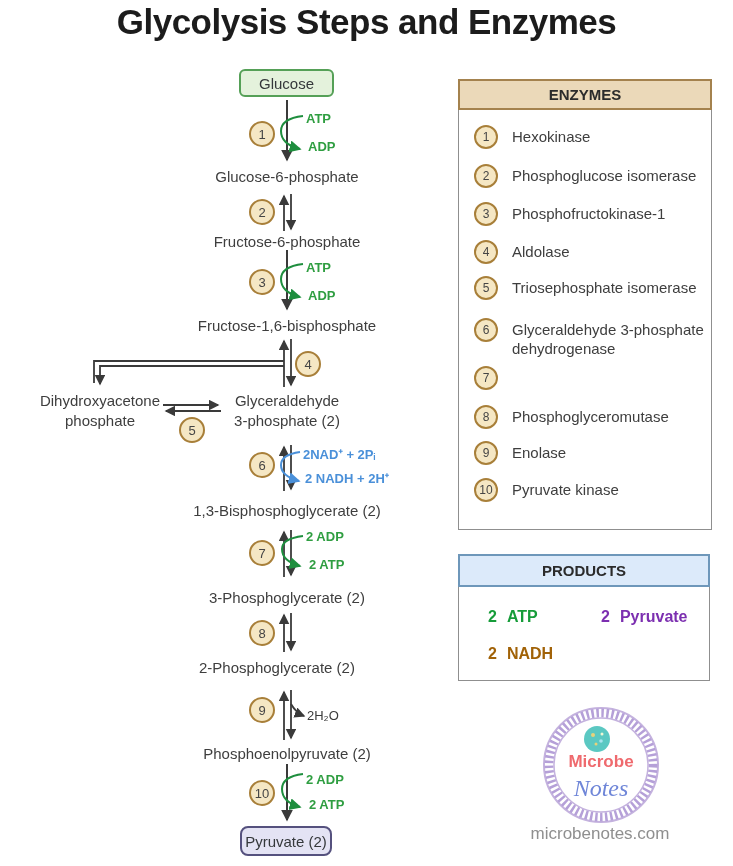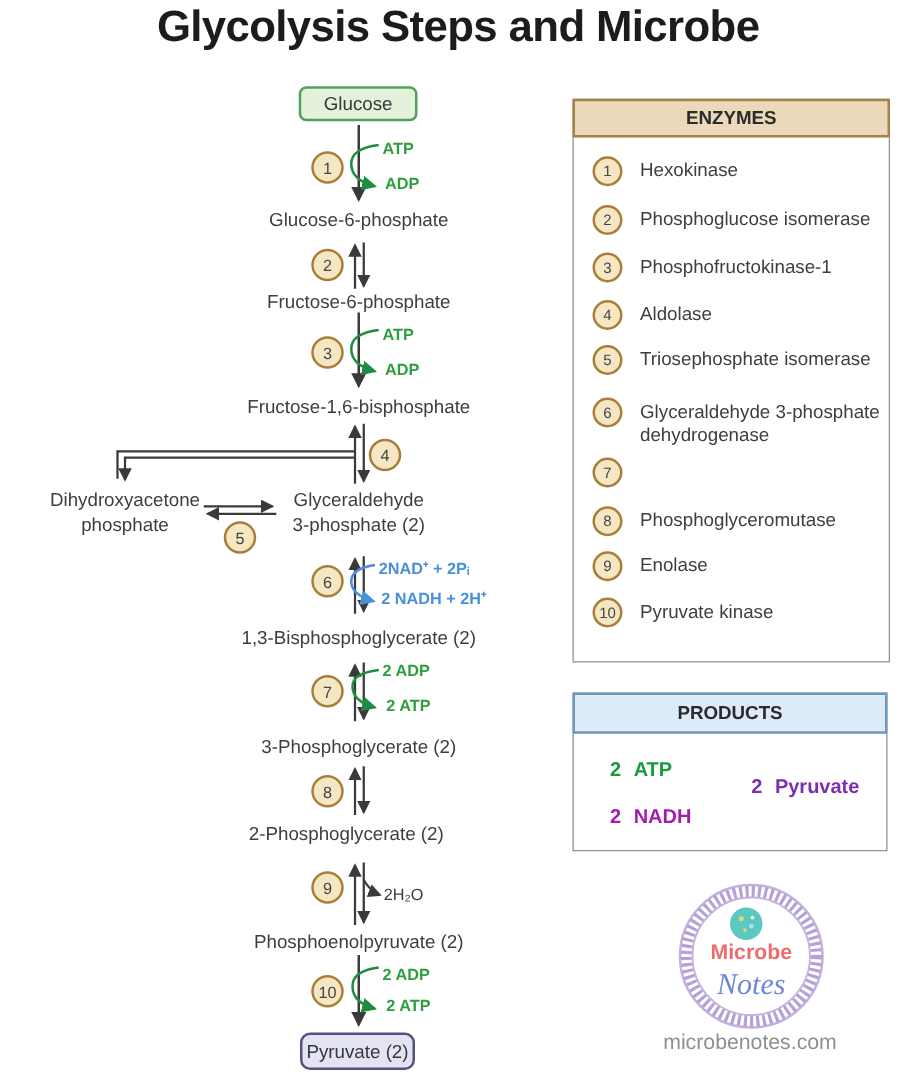--- a/index.html
+++ b/index.html
@@ -26,32 +26,32 @@
                 font-size:15px;font-weight:700;color:#2b2b2b;}
   .enz-header{background:#ebd9b9;border:2px solid #a4824e;}
   .prod-header{background:#dceafa;border:2px solid #6e97ba;}
   .enz-row{position:absolute;display:flex;align-items:flex-start;}
   .enz-row .step-circle{position:static;flex:0 0 auto;width:24px;height:24px;font-size:12px;margin-right:14px;}
   .enz-label{font-size:15px;color:#3e3e3e;line-height:19px;padding-top:2px;max-width:196px;}
   .prod-item{position:absolute;font-size:16px;font-weight:700;white-space:nowrap;}
   .prod-item .qty{margin-right:10px;}
   .prod-green{color:#169c39}
   .prod-purple{color:#7c2fb0}
-  .prod-blue{color:#a21caf}
+  .prod-blue{color:#a16207}
   .logo-text{position:absolute;text-align:center;}
   #logo-microbe{font-size:17px;font-weight:800;color:#ef6a6e;}
   #logo-notes{font-size:24px;font-style:italic;font-family:"Liberation Serif", serif;color:#6f86d8;}
   #site-url{position:absolute;font-size:17px;color:#8f8f8f;text-align:center;}
 </style>
 </head>
 <body>
 
 <div id="page">
 
-  <div id="title">Glycolysis Steps and Microbe</div>
+  <div id="title">Glycolysis Steps and Enzymes</div>
 
   <svg class="overlay" width="733" height="866" viewBox="0 0 733 866">
     <defs>
       <marker id="ad" markerWidth="7" markerHeight="7" refX="5.2" refY="3" orient="auto">
         <path d="M0,0 L6,3 L0,6 Z" fill="#3a3a3a"></path>
       </marker>
       <marker id="ag" markerWidth="7" markerHeight="7" refX="5.2" refY="3" orient="auto">
         <path d="M0,0 L6,3 L0,6 Z" fill="#1e8e3e"></path>
       </marker>
       <marker id="ab" markerWidth="7" markerHeight="7" refX="5.2" refY="3" orient="auto">
@@ -180,21 +180,21 @@
   <div class="enz-row" style="left:474px;top:478px;">
     <div class="step-circle">10</div>
     <div class="enz-label">Pyruvate kinase</div>
   </div>
 
   <div class="panel" style="left:458px;top:554px;width:252px;height:127px;"></div>
   <div class="panel-header prod-header" style="left:458px;top:554px;width:252px;height:33px;">PRODUCTS</div>
   <div class="prod-item prod-green" style="left:488px;top:608px;">
     <span class="qty">2</span><span>ATP</span>
   </div>
-  <div class="prod-item prod-purple" style="left:601px;top:608px;margin-top:13px;">
+  <div class="prod-item prod-purple" style="left:601px;top:608px;">
     <span class="qty">2</span><span>Pyruvate</span>
   </div>
   <div class="prod-item prod-blue" style="left:488px;top:645px;">
     <span class="qty">2</span><span>NADH</span>
   </div>
 
   <svg class="overlay" width="733" height="866" viewBox="0 0 733 866">
     <circle cx="601" cy="765" r="57" fill="none" stroke="#c4b2de" stroke-width="2"></circle>
     <circle cx="601" cy="765" r="52" fill="none" stroke="#b5a0d8" stroke-width="9" stroke-dasharray="2.5 2.5"></circle>
     <circle cx="601" cy="765" r="47" fill="#ffffff" stroke="#c4b2de" stroke-width="1.5"></circle>

